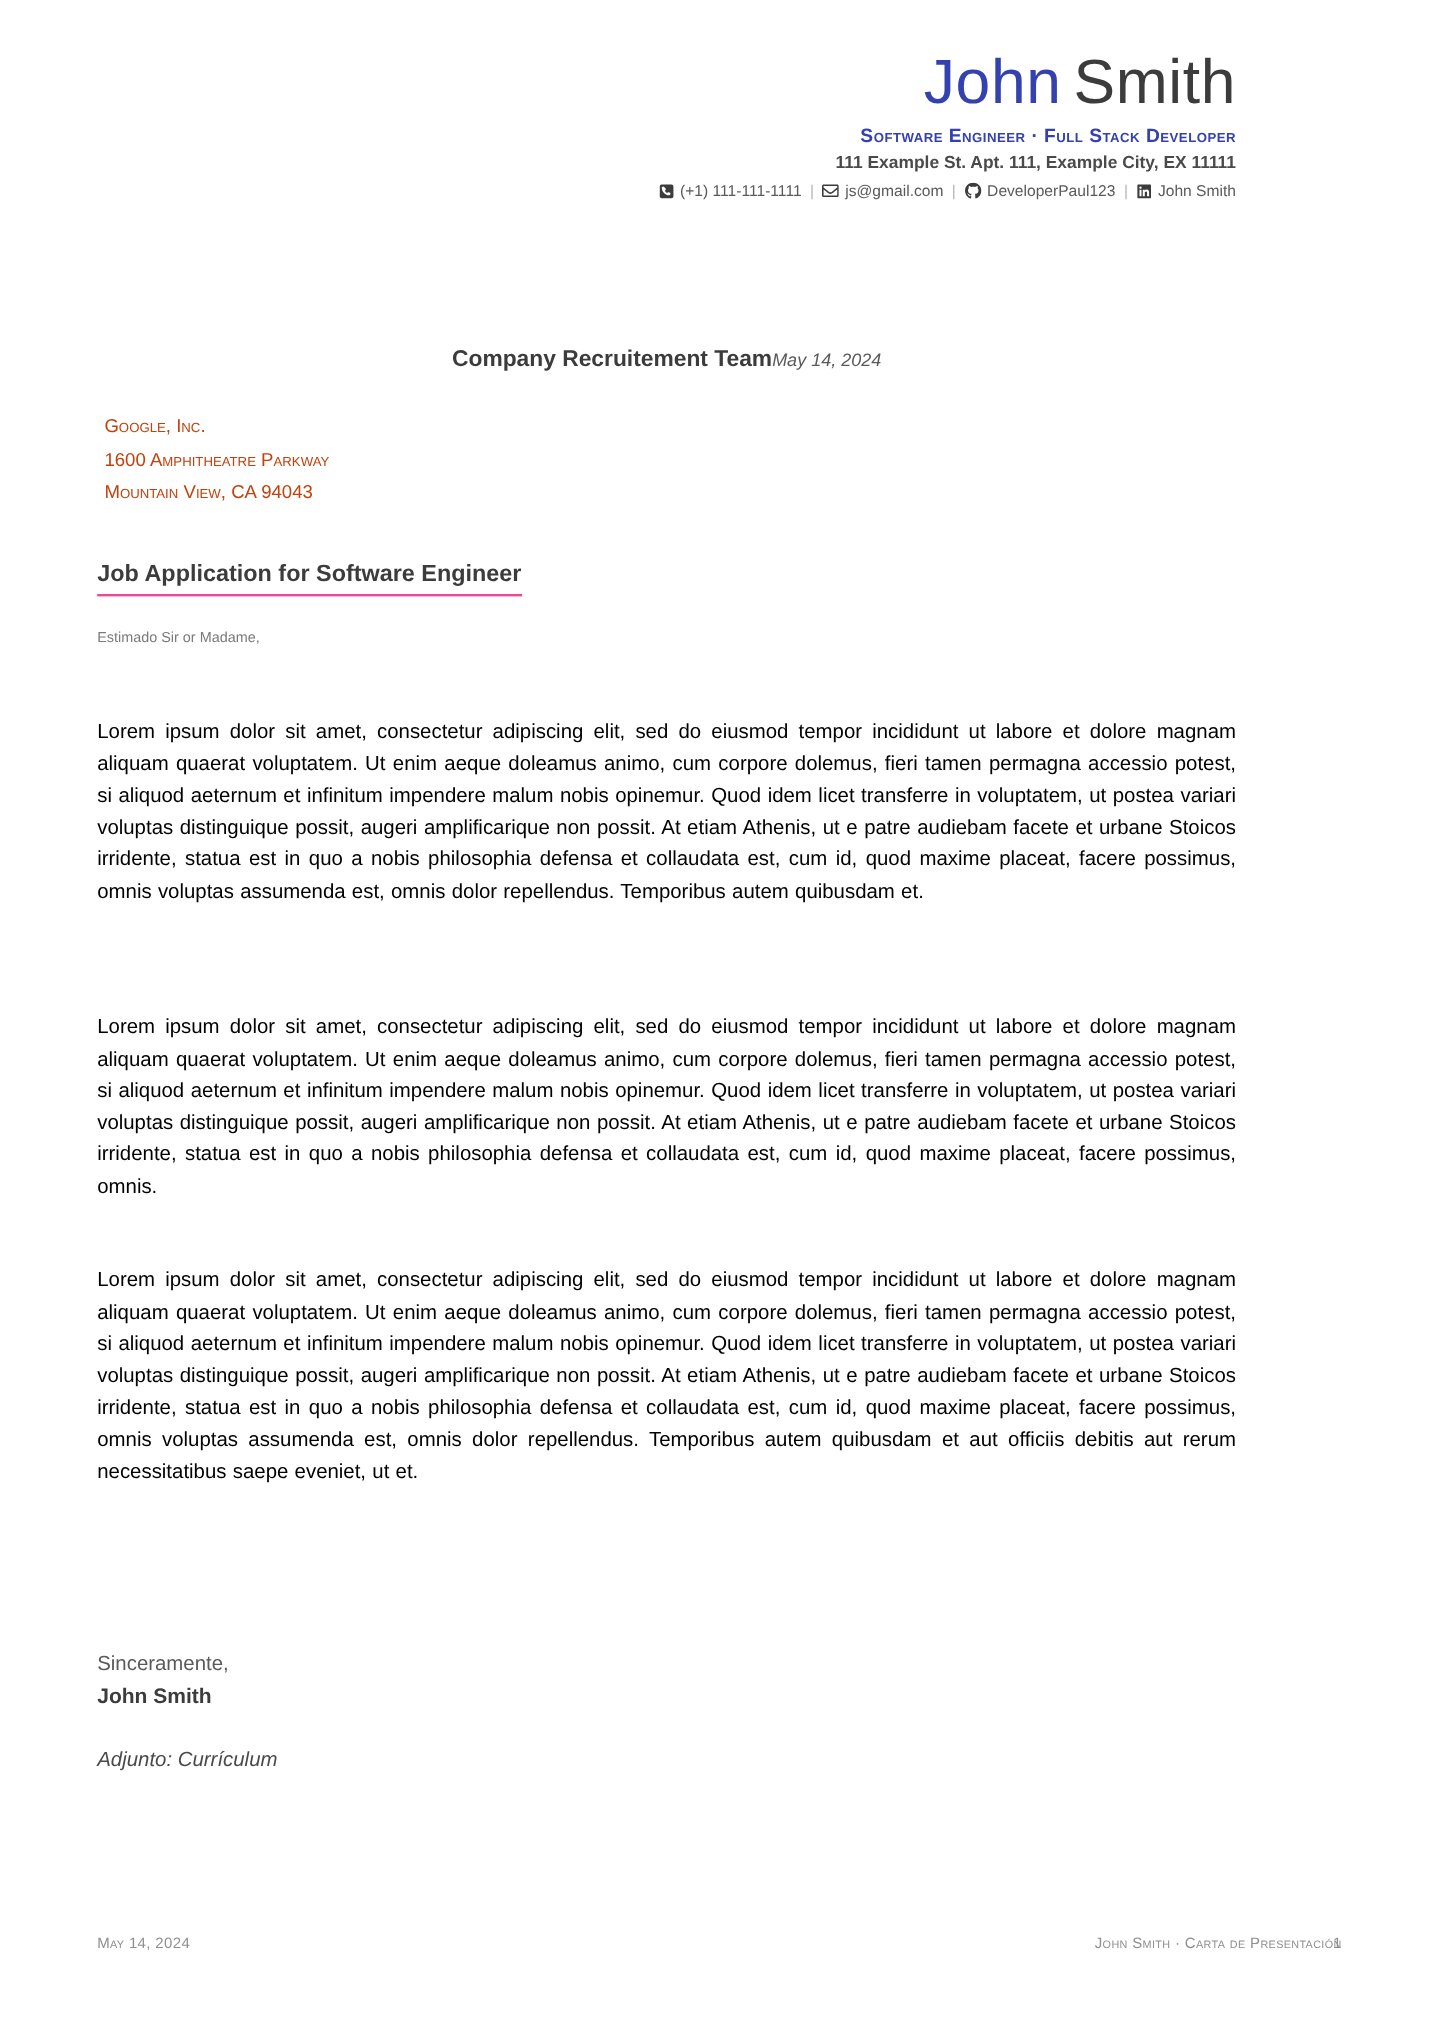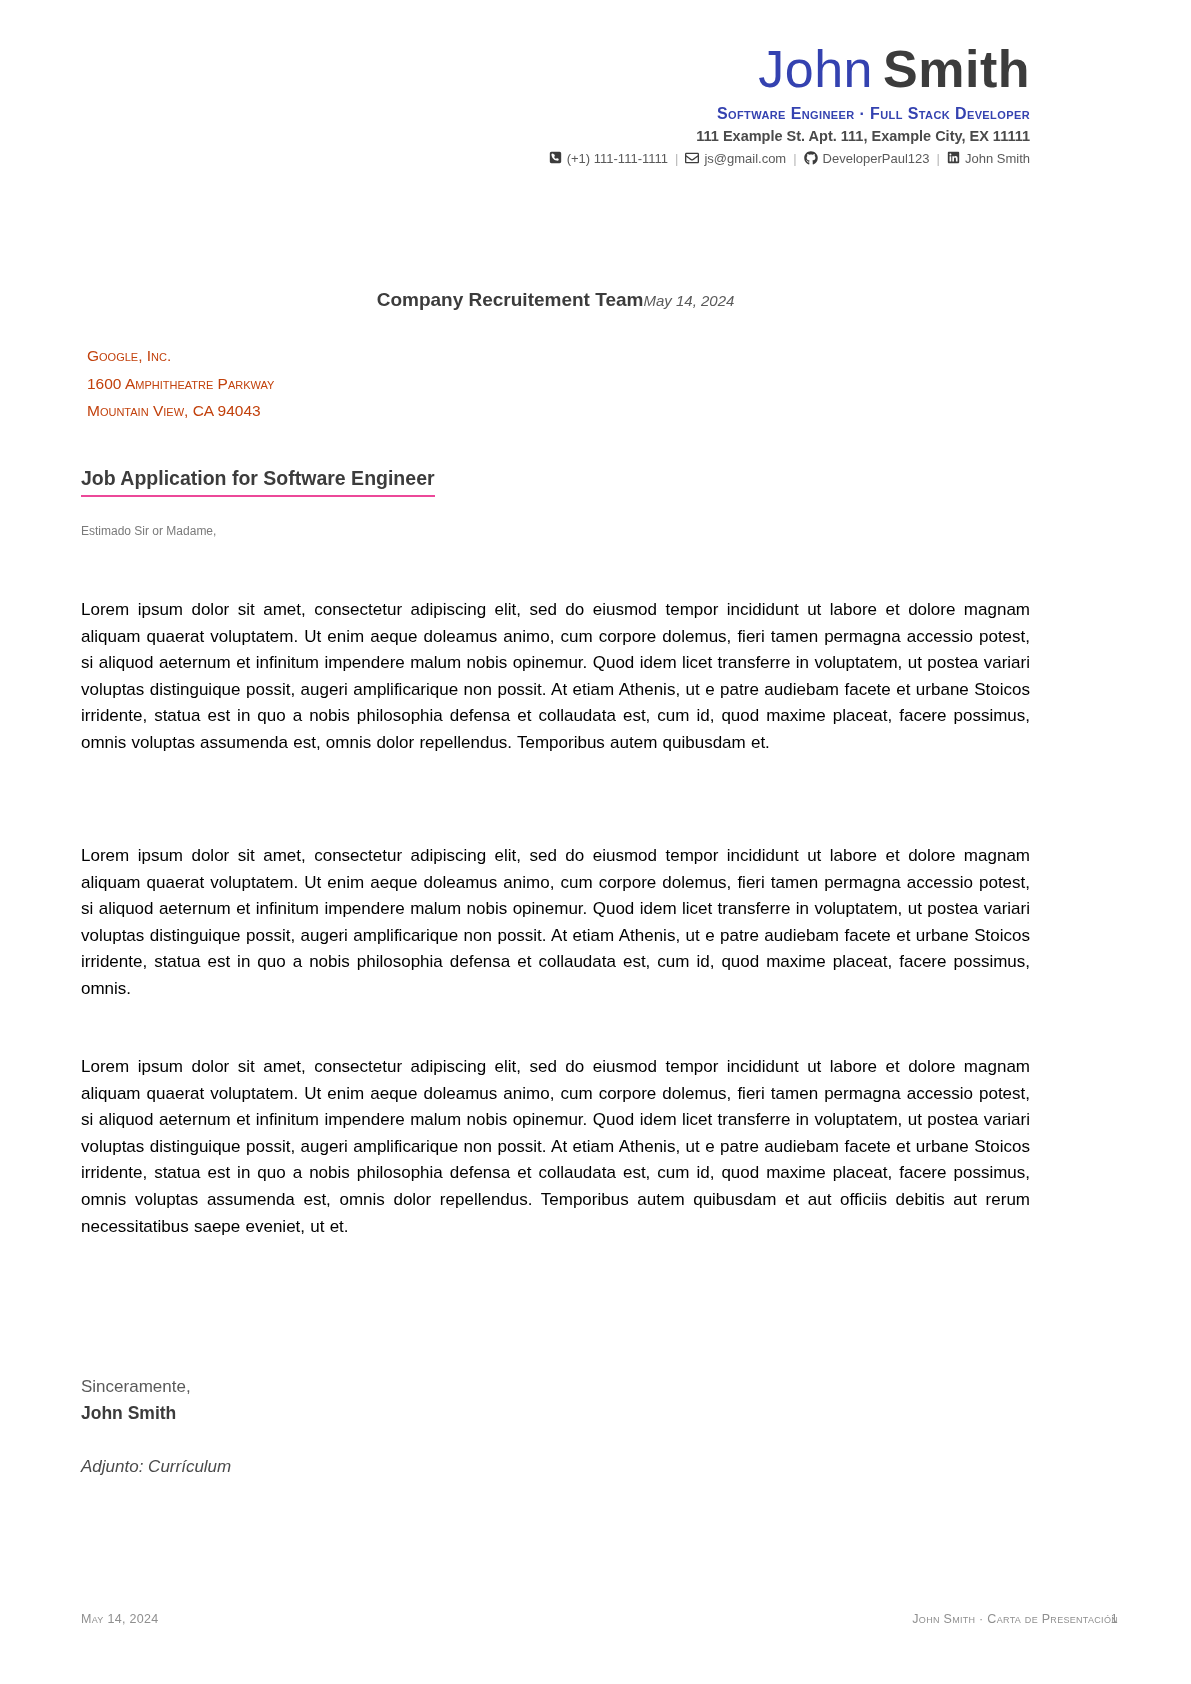--- a/index.html
+++ b/index.html
@@ -18,21 +18,21 @@
 
   
   .header {
     position: absolute;
     top: 40px;
     right: 161px;
     text-align: right;
   }
   .name-line { font-size: 52px; line-height: 58px; letter-spacing: 0.5px; }
   .first-name { color: #3442b0; font-weight: 300; }
-  .last-name  { color: #3c3c3c; font-weight: 700; margin-left: 10px; }
+  .last-name  { color: #3c3c3c; font-weight: 400; margin-left: 10px; }
   .tagline {
     margin-top: 7px;
     font-variant: small-caps;
     font-size: 16px;
     font-weight: 600;
     color: #3442b0;
     letter-spacing: 0.4px;
   }
   .address {
     margin-top: 5px;
@@ -42,21 +42,21 @@
   }
   .contact-row {
     margin-top: 7px;
     font-size: 13px;
     color: #5a5a5a;
     display: flex;
     align-items: center;
     justify-content: flex-end;
     gap: 7px;
   }
-  .contact-item { display: inline-flex; align-items: flex-start; gap: 5px; }
+  .contact-item { display: inline-flex; align-items: flex-end; gap: 5px; }
   .contact-item svg { display: block; fill: #3c3c3c; }
   .contact-sep { color: #b5b5b5; }
 
   
   .recipient-row {
     position: absolute;
     top: 289px;
     left: 81px;
     width: 949px;
     display: flex;

